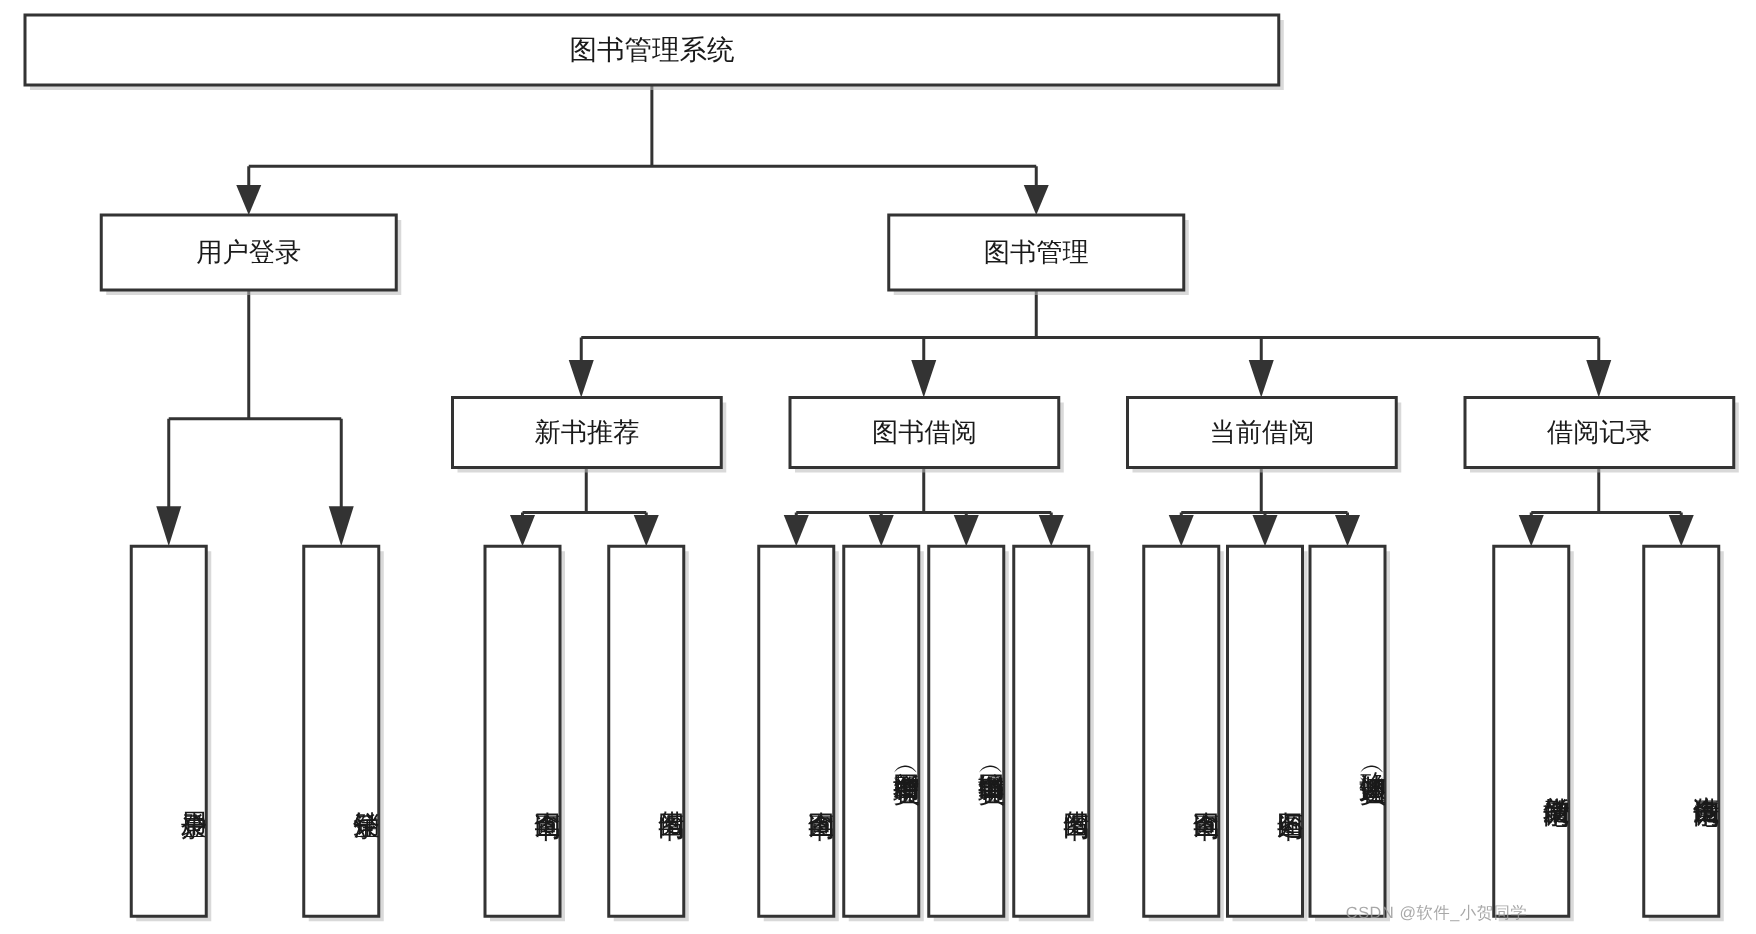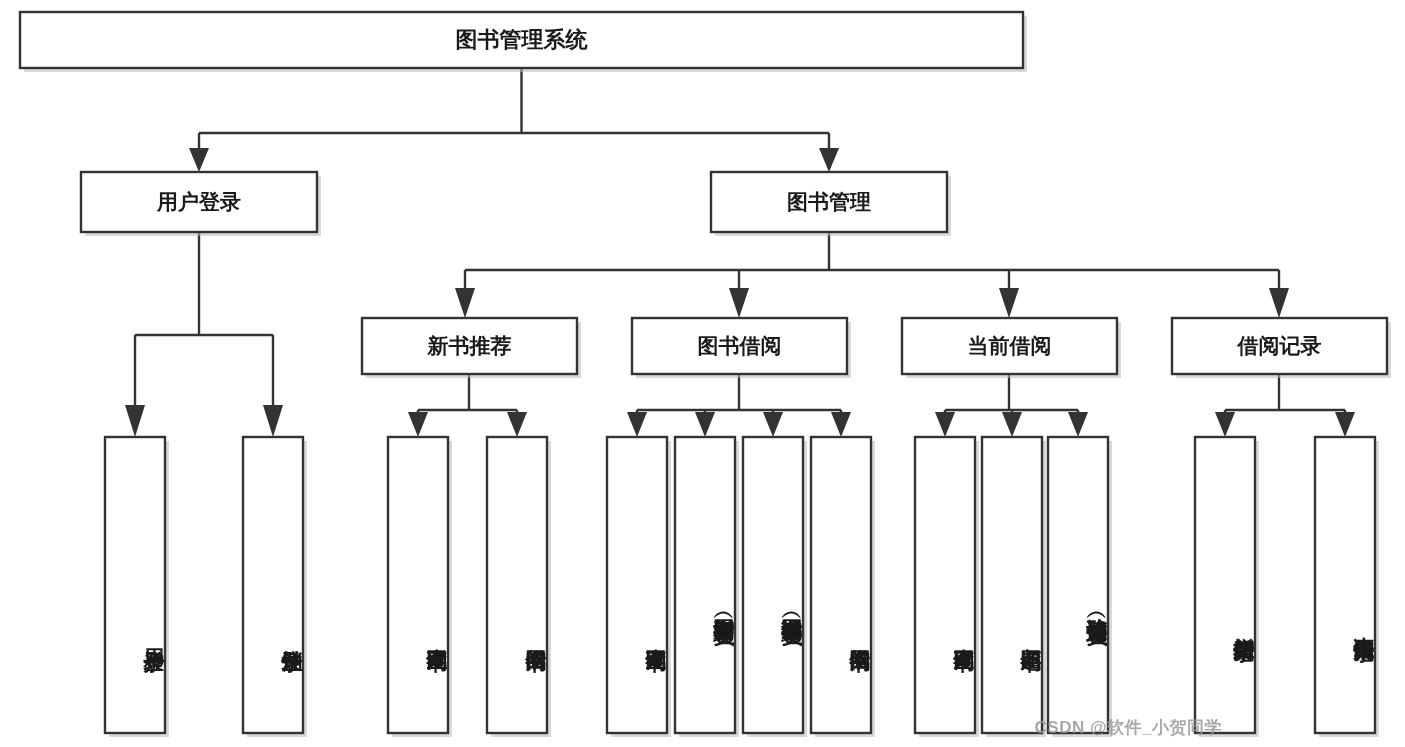--- a/index.html
+++ b/index.html
@@ -11,21 +11,20 @@
     width: 1405px;
     height: 747px;
     font-family: "Liberation Sans", "DejaVu Sans", sans-serif;
     overflow: hidden;
     position: relative;
   }
   #diagram-root {
     position: relative;
     width: 1236px;
     height: 747px;
-    font-weight: bold;
   }
   svg.flow {
     position: absolute;
     left: 0;
     top: 0;
     width: 1405px;
     height: 747px;
   }
   .node-box {
     fill: #ffffff;
@@ -66,21 +65,21 @@
     line-height: 1.06;
     color: #1a1a1a;
     letter-spacing: 1px;
     white-space: nowrap;
     pointer-events: none;
   }
   .watermark {
     position: absolute;
     right: 14px;
     bottom: 8px;
-    font-size: 17px;
+    font-size: 13px;
     color: #9a9a9a;
     opacity: 0.85;
     letter-spacing: 0.5px;
     font-family: "Liberation Sans", "DejaVu Sans", sans-serif;
   }
 </style>
 </head>
 <body>
 
 <div id="diagram-root">

